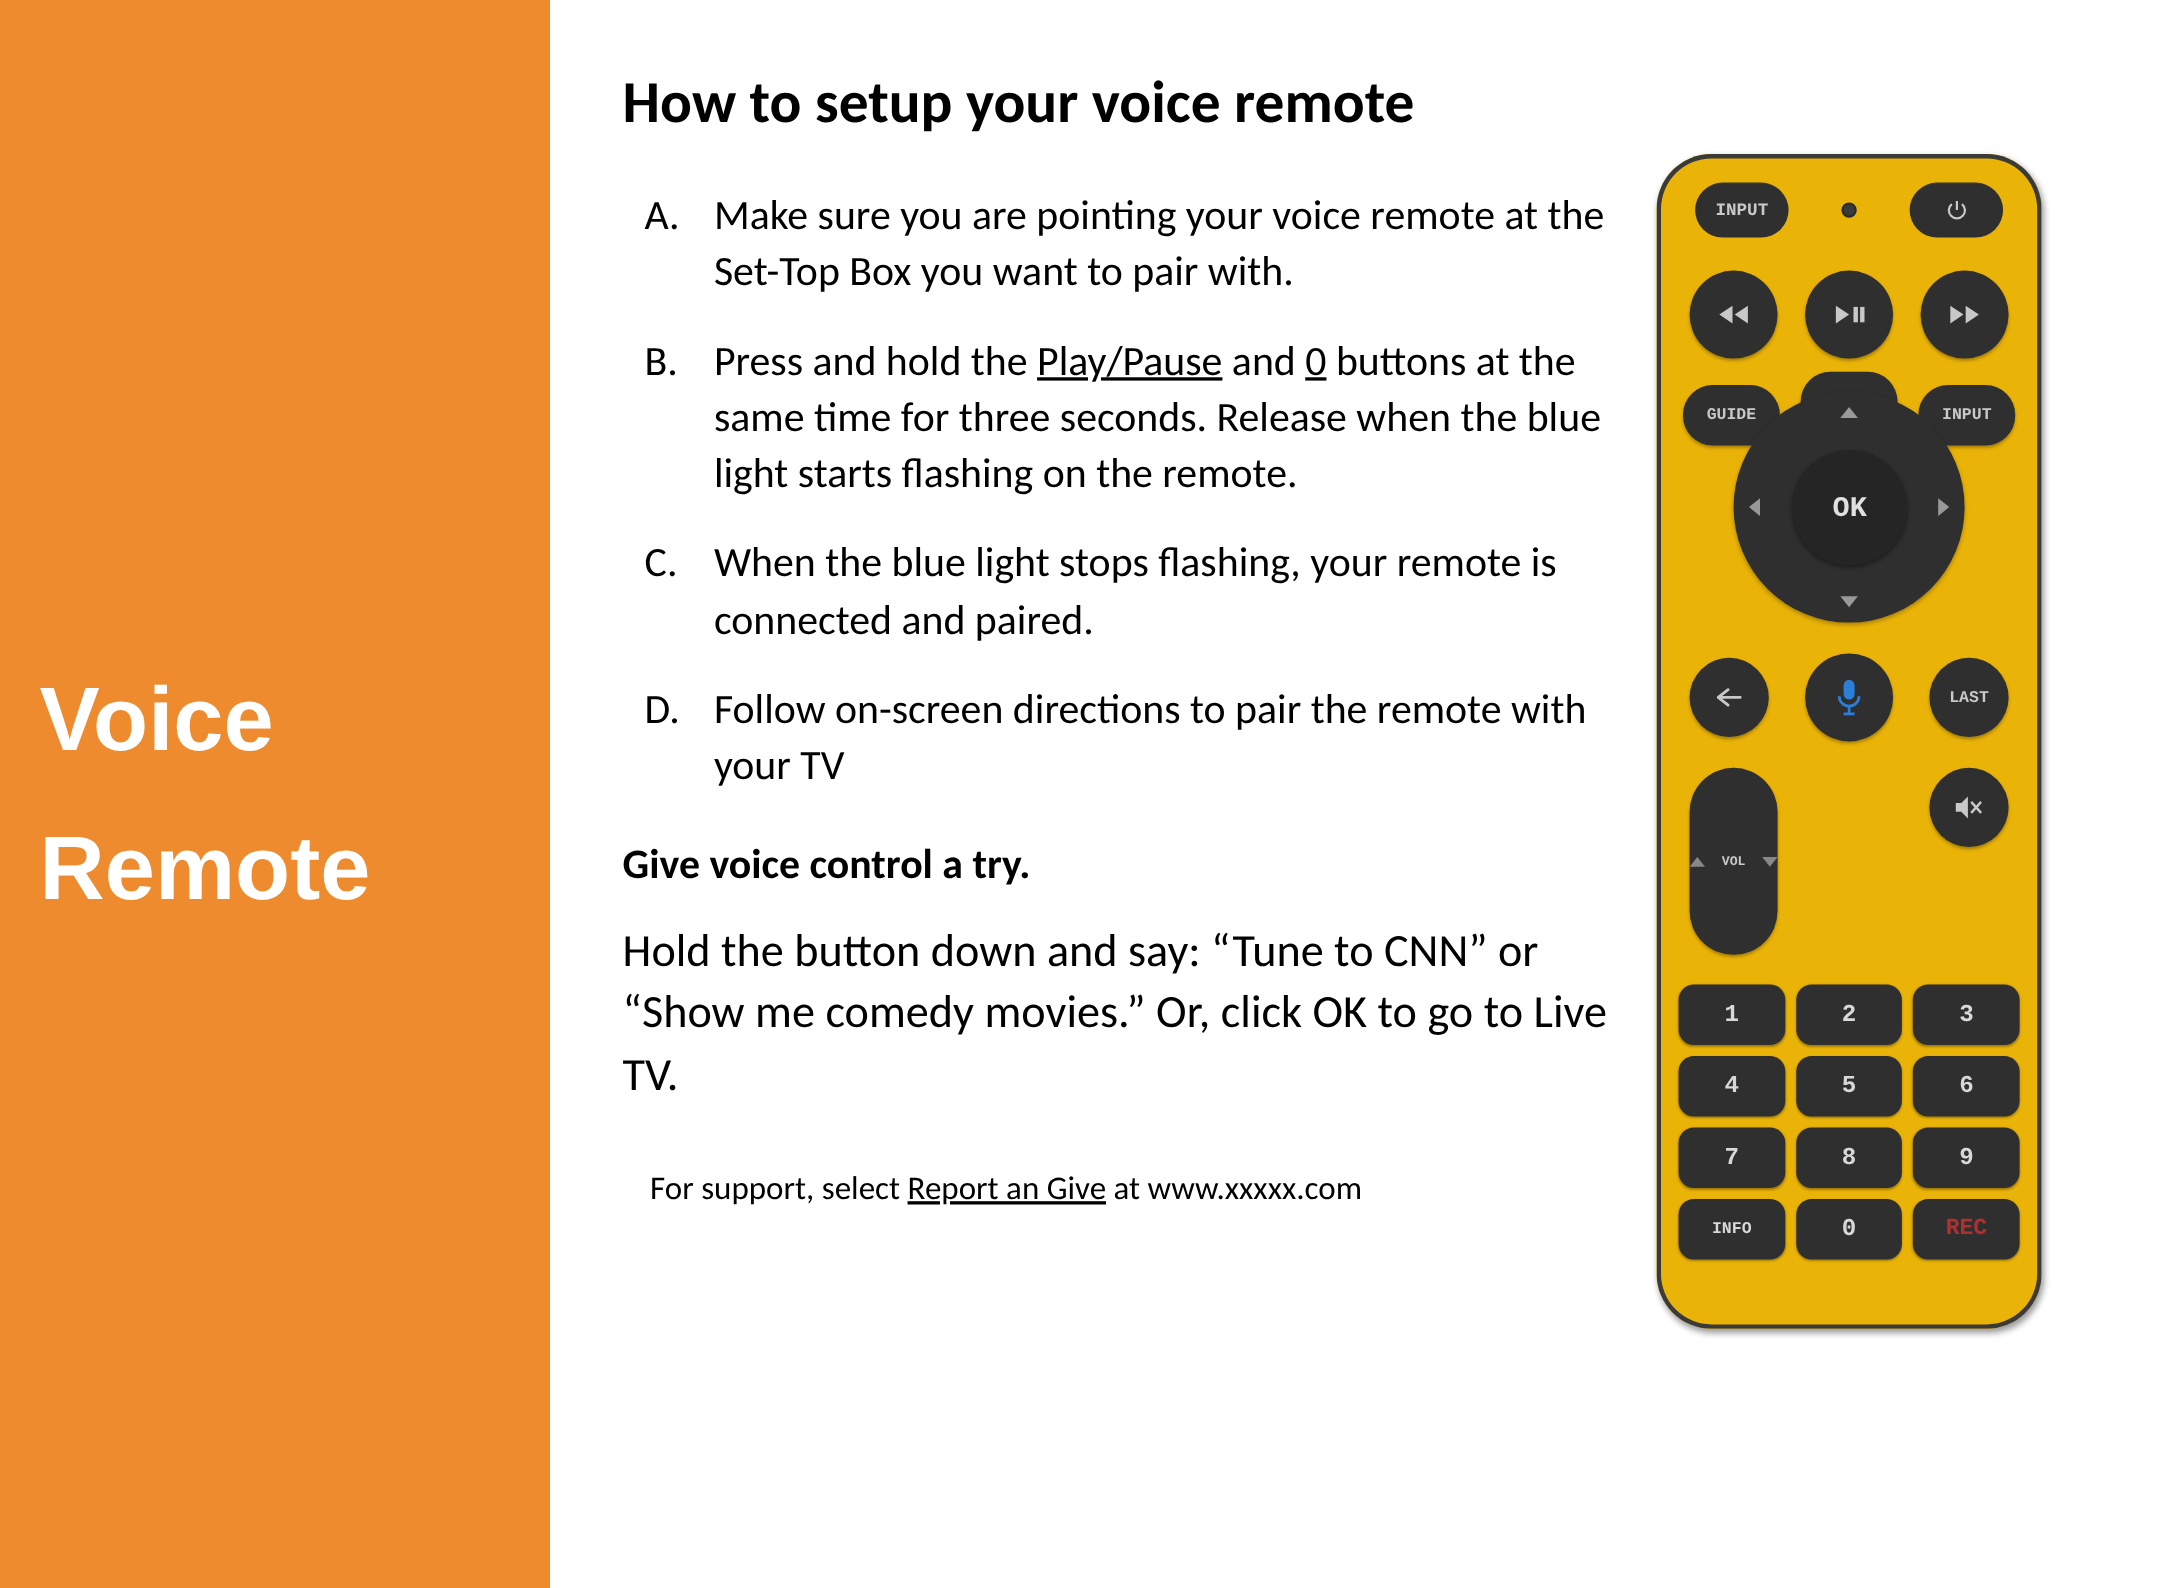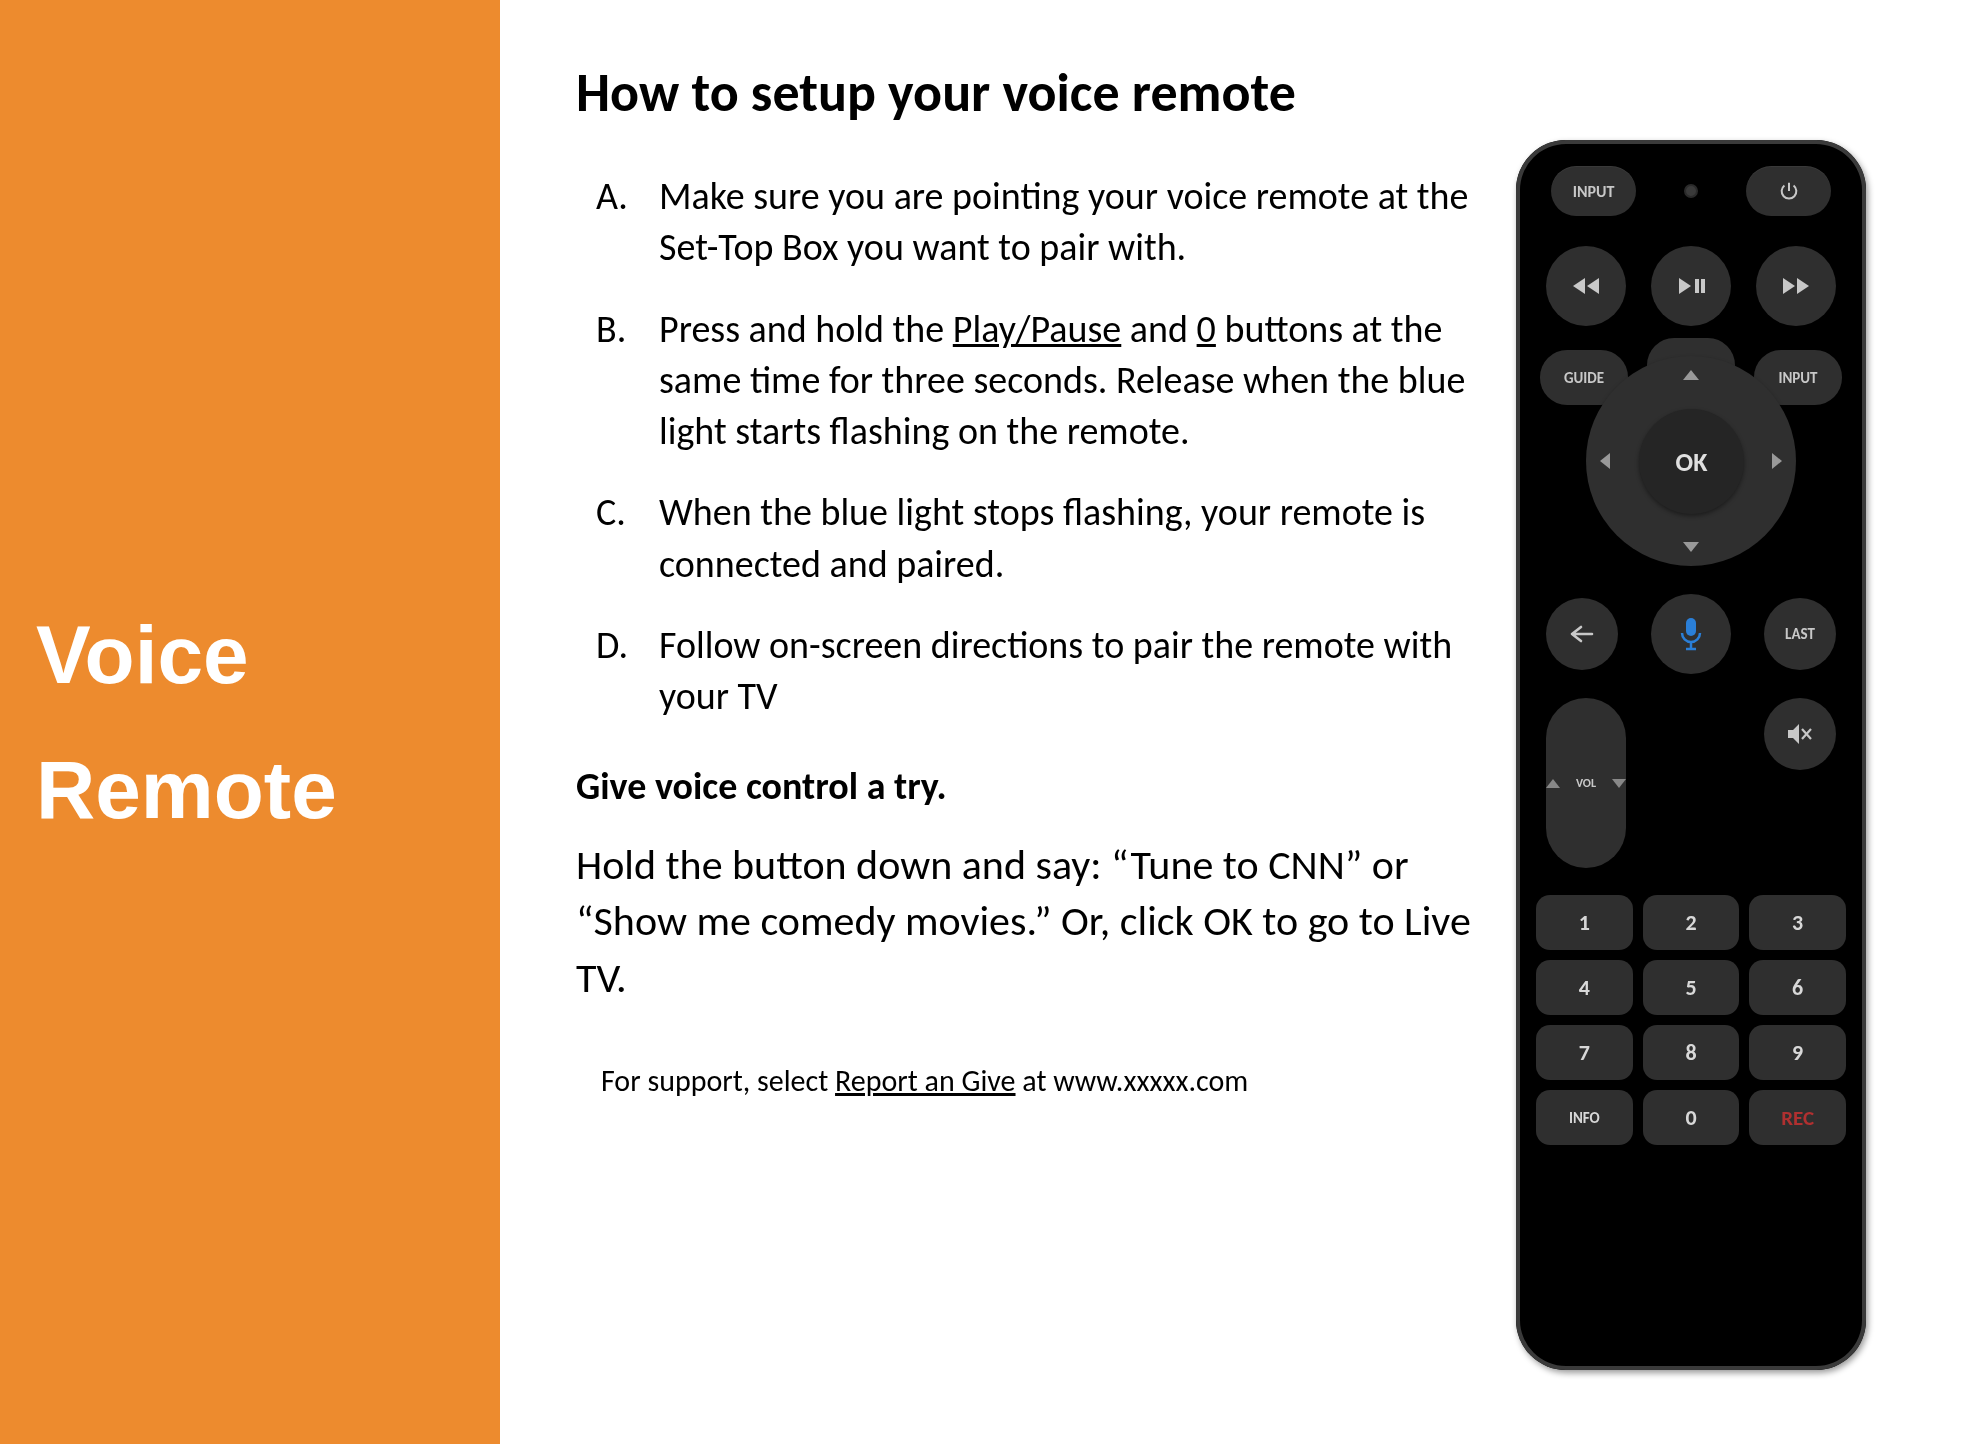--- a/index.html
+++ b/index.html
@@ -1,31 +1,31 @@
 <!DOCTYPE html>
 <html><head>
   <meta charset="utf-8">
   <style>
     * { margin: 0; padding: 0; box-sizing: border-box; }
     body { font-family: Calibri, 'Segoe UI', Arial, sans-serif; width: 1966px; height: 1444px; display: flex; background: #fff; color: #000; }
     .sidebar { width: 500px; background: #ED8B2E; display: flex; flex-direction: column; justify-content: center; padding-left: 0; }
     .sidebar-title { color: #fff; font-size: 82px; font-weight: 700; line-height: 1.65; font-family: Arial, Helvetica, sans-serif; padding-left: 36px; }
-    .content { flex: 1; padding: 60px 40px 30px 76px; display: flex; gap: 40px; }
+    .content { flex: 1; padding: 60px 40px 30px 38px; display: flex; gap: 40px; margin-left: 28px; }
     .text-col { flex: 1; max-width: 900px; }
     .heading { font-size: 54px; font-weight: 700; margin-bottom: 45px; }
     ol.steps { list-style: none; font-size: 38px; line-height: 1.35; margin-bottom: 40px; }
     ol.steps li { display: flex; gap: 18px; margin-bottom: 30px; padding-left: 20px; }
     ol.steps li .marker { min-width: 45px; }
     ol.steps li .step-body { flex: 1; }
     .u { text-decoration: underline; }
     .sub-heading { font-size: 38px; font-weight: 700; margin-bottom: 28px; }
     .body-text { font-size: 42px; line-height: 1.35; margin-bottom: 55px; }
     .support { font-size: 30px; padding-left: 25px; }
     .remote-col { width: 380px; display: flex; align-items: flex-start; padding-top: 80px; }
-    .remote { width: 350px; height: 1230px; background: #000000; border-radius: 50px; padding: 26px 20px; display: flex; flex-direction: column; box-shadow: inset 0 0 0 4px #3a3a3a, 2px 3px 6px rgba(0,0,0,.4); }
+    .remote { width: 350px; height: 1068px; background: #eab308; border-radius: 50px; padding: 26px 20px; display: flex; flex-direction: column; box-shadow: inset 0 0 0 4px #3a3a3a, 2px 3px 6px rgba(0,0,0,.4); font-family: Liberation Mono, monospace; }
     .r-row { display: flex; justify-content: space-between; align-items: center; margin-bottom: 20px; }
     .r-top { padding: 0 15px; margin-bottom: 30px; }
     .r-btn-sm { width: 85px; height: 50px; background: #2f2f2f; border-radius: 25px; display: flex; align-items: center; justify-content: center; color: #c8c8c8; font-size: 16px; font-weight: 600; box-shadow: inset 0 1px 0 rgba(255,255,255,.05); }
     .r-led { width: 14px; height: 14px; border-radius: 50%; background: #3a3a3a; border: 2px solid #2a2a2a; }
     .r-btn-circle { width: 80px; height: 80px; border-radius: 50%; background: #2f2f2f; display: flex; align-items: center; justify-content: center; color: #c8c8c8; font-size: 24px; box-shadow: 0 2px 3px rgba(0,0,0,.3); }
     .r-btn-oval { width: 88px; height: 55px; border-radius: 27px; background: #2f2f2f; display: flex; align-items: center; justify-content: center; color: #c8c8c8; font-size: 15px; font-weight: 700; box-shadow: 0 2px 3px rgba(0,0,0,.3); }
     .r-dpad-wrap { position: relative; height: 230px; display: flex; align-items: center; justify-content: center; margin-bottom: 18px; }
     .r-dpad-wrap .r-btn-oval.left { position: absolute; left: 4px; top: 4px; }
     .r-dpad-wrap .r-btn-oval.right { position: absolute; right: 4px; top: 4px; }
     .r-dpad-wrap .r-btn-oval.topc { position: absolute; left: 50%; top: -8px; transform: translateX(-50%); }

